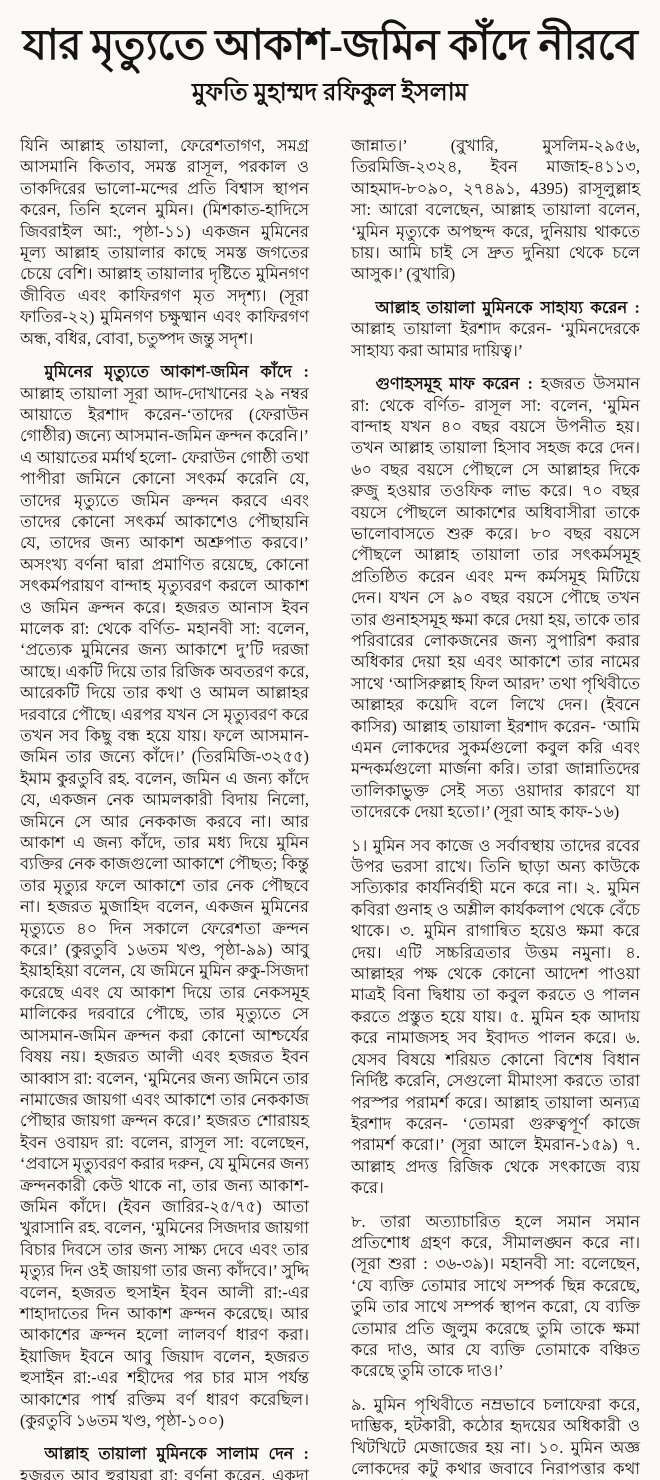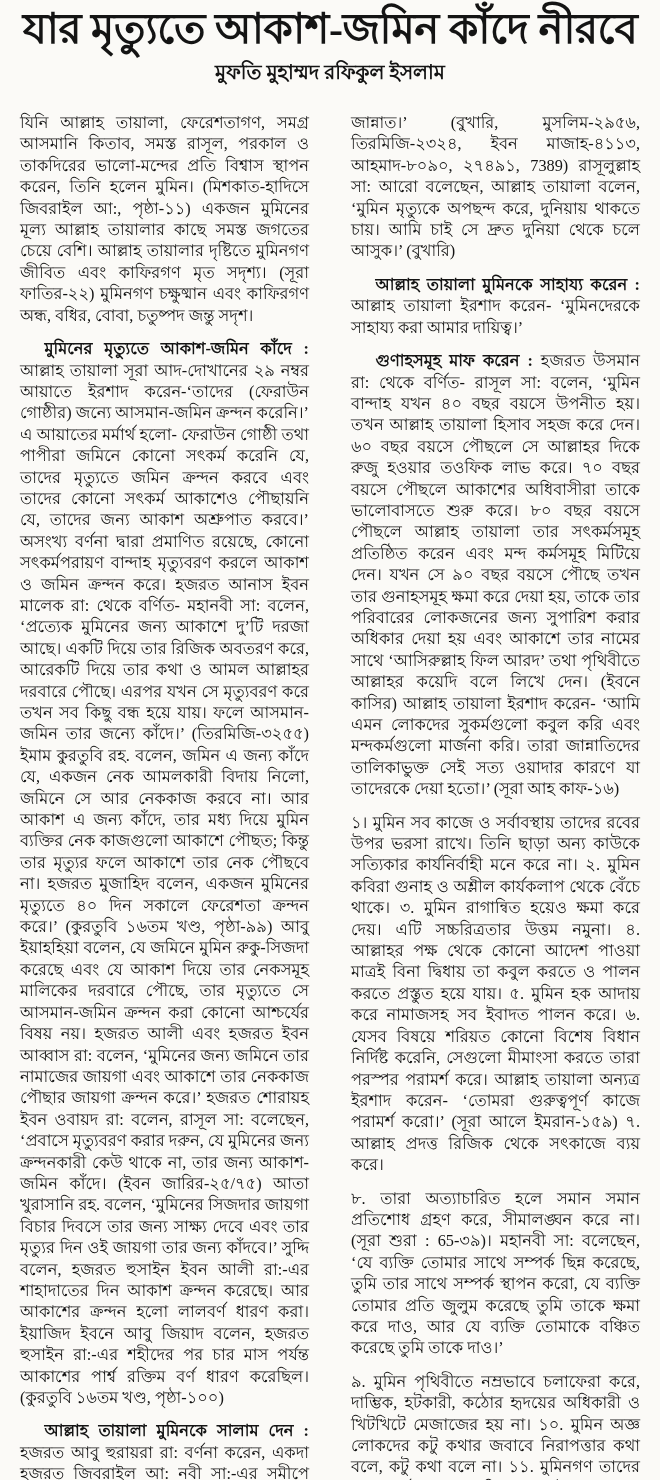--- a/index.html
+++ b/index.html
@@ -3,30 +3,30 @@
 <meta charset="utf-8">
 <style>
   html, body { margin: 0; padding: 0; }
   body {
     width: 660px; height: 1480px;
     background: #fbfaf7;
     color: #141414;
     font-family: "Liberation Serif", "DejaVu Serif", serif;
     overflow: hidden;
   }
-  .page { padding: 4px 8px 6px 8px; box-sizing: border-box; width: 660px; height: 1480px; }
+  .page { padding: 20px 8px 6px 8px; box-sizing: border-box; width: 660px; height: 1480px; }
   .masthead { text-align: center; }
   .title {
     margin: 0; padding: 2px 0 0 0;
     font-size: 42px; line-height: 1.12; font-weight: 700;
     letter-spacing: -0.5px; white-space: nowrap;
   }
   .author {
     margin: 4px 0 10px 0;
-    font-size: 20px; font-weight: 700;
+    font-size: 24px; font-weight: 700;
   }
   .columns { display: flex; gap: 18px; align-items: flex-start; }
   .col {
     flex: 1 1 0; min-width: 0;
     font-size: 16.3px; line-height: 21.4px;
     text-align: justify; text-justify: inter-word;
   }
   .col p { margin: 12px; }
   .col p.ind { text-indent: 1.5em; }
   b.ph { font-weight: 700; font-family: Liberation Serif, serif; }
@@ -44,23 +44,23 @@
   <div class="columns">
 
     <div class="col">
       <p><span>যিনি আল্লাহ তায়ালা, ফেরেশতাগণ, সমগ্র আসমানি কিতাব, সমস্ত রাসূল, পরকাল ও তাকদিরের ভালো-মন্দের প্রতি বিশ্বাস স্থাপন করেন, তিনি হলেন মুমিন। (মিশকাত-হাদিসে জিবরাইল আ:, পৃষ্ঠা-১১) একজন মুমিনের মূল্য আল্লাহ তায়ালার কাছে সমস্ত জগতের চেয়ে বেশি। আল্লাহ তায়ালার দৃষ্টিতে মুমিনগণ জীবিত এবং কাফিরগণ মৃত সদৃশ্য। (সূরা ফাতির-২২) মুমিনগণ চক্ষুষ্মান এবং কাফিরগণ অন্ধ, বধির, বোবা, চতুষ্পদ জন্তু সদৃশ।</span></p>
       <p class="ind"><b class="ph">মুমিনের মৃত্যুতে আকাশ-জমিন কাঁদে : </b><span>আল্লাহ তায়ালা সূরা আদ-দোখানের ২৯ নম্বর আয়াতে ইরশাদ করেন-‘তাদের (ফেরাউন গোষ্ঠীর) জন্যে আসমান-জমিন ক্রন্দন করেনি।’ এ আয়াতের মর্মার্থ হলো- ফেরাউন গোষ্ঠী তথা পাপীরা জমিনে কোনো সৎকর্ম করেনি যে, তাদের মৃত্যুতে জমিন ক্রন্দন করবে এবং তাদের কোনো সৎকর্ম আকাশেও পৌছায়নি যে, তাদের জন্য আকাশ অশ্রুপাত করবে।’ অসংখ্য বর্ণনা দ্বারা প্রমাণিত রয়েছে, কোনো সৎকর্মপরায়ণ বান্দাহ মৃত্যুবরণ করলে আকাশ ও জমিন ক্রন্দন করে। হজরত আনাস ইবন মালেক রা: থেকে বর্ণিত- মহানবী সা: বলেন, ‘প্রত্যেক মুমিনের জন্য আকাশে দু’টি দরজা আছে। একটি দিয়ে তার রিজিক অবতরণ করে, আরেকটি দিয়ে তার কথা ও আমল আল্লাহর দরবারে পৌছে। এরপর যখন সে মৃত্যুবরণ করে তখন সব কিছু বন্ধ হয়ে যায়। ফলে আসমান-জমিন তার জন্যে কাঁদে।’ (তিরমিজি-৩২৫৫) ইমাম কুরতুবি রহ. বলেন, জমিন এ জন্য কাঁদে যে, একজন নেক আমলকারী বিদায় নিলো, জমিনে সে আর নেককাজ করবে না। আর আকাশ এ জন্য কাঁদে, তার মধ্য দিয়ে মুমিন ব্যক্তির নেক কাজগুলো আকাশে পৌছত; কিন্তু তার মৃত্যুর ফলে আকাশে তার নেক পৌছবে না। হজরত মুজাহিদ বলেন, একজন মুমিনের মৃত্যুতে ৪০ দিন সকালে ফেরেশতা ক্রন্দন করে।’ (কুরতুবি ১৬তম খণ্ড, পৃষ্ঠা-৯৯) আবু ইয়াহহিয়া বলেন, যে জমিনে মুমিন রুকু-সিজদা করেছে এবং যে আকাশ দিয়ে তার নেকসমূহ মালিকের দরবারে পৌছে, তার মৃত্যুতে সে আসমান-জমিন ক্রন্দন করা কোনো আশ্চর্যের বিষয় নয়। হজরত আলী এবং হজরত ইবন আব্বাস রা: বলেন, ‘মুমিনের জন্য জমিনে তার নামাজের জায়গা এবং আকাশে তার নেককাজ পৌছার জায়গা ক্রন্দন করে।’ হজরত শোরায়হ ইবন ওবায়দ রা: বলেন, রাসূল সা: বলেছেন, ‘প্রবাসে মৃত্যুবরণ করার দরুন, যে মুমিনের জন্য ক্রন্দনকারী কেউ থাকে না, তার জন্য আকাশ-জমিন কাঁদে। (ইবন জারির-২৫/৭৫) আতা খুরাসানি রহ. বলেন, ‘মুমিনের সিজদার জায়গা বিচার দিবসে তার জন্য সাক্ষ্য দেবে এবং তার মৃত্যুর দিন ওই জায়গা তার জন্য কাঁদবে।’ সুদ্দি বলেন, হজরত হুসাইন ইবন আলী রা:-এর শাহাদাতের দিন আকাশ ক্রন্দন করেছে। আর আকাশের ক্রন্দন হলো লালবর্ণ ধারণ করা। ইয়াজিদ ইবনে আবু জিয়াদ বলেন, হজরত হুসাইন রা:-এর শহীদের পর চার মাস পর্যন্ত আকাশের পার্শ্ব রক্তিম বর্ণ ধারণ করেছিল। (কুরতুবি ১৬তম খণ্ড, পৃষ্ঠা-১০০)</span></p>
       <p class="ind"><b class="ph">আল্লাহ তায়ালা মুমিনকে সালাম দেন : </b><span>হজরত আবু হুরায়রা রা: বর্ণনা করেন, একদা হজরত জিবরাইল আ: নবী সা:-এর সমীপে হাজির হয়ে বলেন, হে আল্লাহর রাসূল! হজরত খাদিজা রা: আপনার কাছে খাদ্যসামগ্রী নিয়ে আসতেছে। সে আসলে তাকে আল্লাহর ও আমার পক্ষ থেকে সালাম দেবেন। আর জান্নাতে তার জন্য তৈরি গৃহের সুসংবাদ দিন। (মিশকাত-৫৭৩, বুখারি ও মুসলিম) হজরত আয়েশা রা: বলেন, একদা রাসূলুল্লাহ সা: বলেন, ‘হে আয়েশা! এই জিবরাইল আ: তোমাকে সালাম দিয়েছেন। হজরত আয়েশা রা: প্রত্যুত্তরে বলেন, তার প্রতি সালাম ও আল্লাহর রহমত বর্ষিত হোক। হজরত জিবরাইল আ:-কে রাসূলুল্লাহ সা: দেখছেন; কিন্তু হজরত আয়েশা রা: দেখছেন না।</span></p>
 
     </div>
 
     <div class="col">
-      <p><span>জান্নাত।’ (বুখারি, মুসলিম-২৯৫৬, তিরমিজি-২৩২৪, ইবন মাজাহ-৪১১৩, আহমাদ-৮০৯০, ২৭৪৯১, 7389) রাসূলুল্লাহ সা: আরো বলেছেন, আল্লাহ তায়ালা বলেন, ‘মুমিন মৃত্যুকে অপছন্দ করে, দুনিয়ায় থাকতে চায়। আমি চাই সে দ্রুত দুনিয়া থেকে চলে আসুক।’ (বুখারি)</span></p>
+      <p><span>জান্নাত।’ (বুখারি, মুসলিম-২৯৫৬, তিরমিজি-২৩২৪, ইবন মাজাহ-৪১১৩, আহমাদ-৮০৯০, ২৭৪৯১, 4395) রাসূলুল্লাহ সা: আরো বলেছেন, আল্লাহ তায়ালা বলেন, ‘মুমিন মৃত্যুকে অপছন্দ করে, দুনিয়ায় থাকতে চায়। আমি চাই সে দ্রুত দুনিয়া থেকে চলে আসুক।’ (বুখারি)</span></p>
       <p class="ind"><b class="ph">আল্লাহ তায়ালা মুমিনকে সাহায্য করেন : </b><span>আল্লাহ তায়ালা ইরশাদ করেন- ‘মুমিনদেরকে সাহায্য করা আমার দায়িত্ব।’</span></p>
       <p class="ind"><b class="ph">গুণাহসমূহ মাফ করেন : </b><span>হজরত উসমান রা: থেকে বর্ণিত- রাসূল সা: বলেন, ‘মুমিন বান্দাহ যখন ৪০ বছর বয়সে উপনীত হয়। তখন আল্লাহ তায়ালা হিসাব সহজ করে দেন। ৬০ বছর বয়সে পৌছলে সে আল্লাহর দিকে রুজু হওয়ার তওফিক লাভ করে। ৭০ বছর বয়সে পৌছলে আকাশের অধিবাসীরা তাকে ভালোবাসতে শুরু করে। ৮০ বছর বয়সে পৌছলে আল্লাহ তায়ালা তার সৎকর্মসমূহ প্রতিষ্ঠিত করেন এবং মন্দ কর্মসমূহ মিটিয়ে দেন। যখন সে ৯০ বছর বয়সে পৌছে তখন তার গুনাহসমূহ ক্ষমা করে দেয়া হয়, তাকে তার পরিবারের লোকজনের জন্য সুপারিশ করার অধিকার দেয়া হয় এবং আকাশে তার নামের সাথে ‘আসিরুল্লাহ ফিল আরদ’ তথা পৃথিবীতে আল্লাহর কয়েদি বলে লিখে দেন। (ইবনে কাসির) আল্লাহ তায়ালা ইরশাদ করেন- ‘আমি এমন লোকদের সুকর্মগুলো কবুল করি এবং মন্দকর্মগুলো মার্জনা করি। তারা জান্নাতিদের তালিকাভুক্ত সেই সত্য ওয়াদার কারণে যা তাদেরকে দেয়া হতো।’ (সূরা আহ কাফ-১৬)</span></p>
       <p><span>১। মুমিন সব কাজে ও সর্বাবস্থায় তাদের রবের উপর ভরসা রাখে। তিনি ছাড়া অন্য কাউকে সত্যিকার কার্যনির্বাহী মনে করে না। ২. মুমিন কবিরা গুনাহ ও অশ্লীল কার্যকলাপ থেকে বেঁচে থাকে। ৩. মুমিন রাগান্বিত হয়েও ক্ষমা করে দেয়। এটি সচ্চরিত্রতার উত্তম নমুনা। ৪. আল্লাহর পক্ষ থেকে কোনো আদেশ পাওয়া মাত্রই বিনা দ্বিধায় তা কবুল করতে ও পালন করতে প্রস্তুত হয়ে যায়। ৫. মুমিন হক আদায় করে নামাজসহ সব ইবাদত পালন করে। ৬. যেসব বিষয়ে শরিয়ত কোনো বিশেষ বিধান নির্দিষ্ট করেনি, সেগুলো মীমাংসা করতে তারা পরস্পর পরামর্শ করে। আল্লাহ তায়ালা অন্যত্র ইরশাদ করেন- ‘তোমরা গুরুত্বপূর্ণ কাজে পরামর্শ করো।’ (সূরা আলে ইমরান-১৫৯) ৭. আল্লাহ প্রদত্ত রিজিক থেকে সৎকাজে ব্যয় করে।</span></p>
-      <p><span>৮. তারা অত্যাচারিত হলে সমান সমান প্রতিশোধ গ্রহণ করে, সীমালঙ্ঘন করে না। (সূরা শুরা : 65-৩৯)। মহানবী সা: বলেছেন, ‘যে ব্যক্তি তোমার সাথে সম্পর্ক ছিন্ন করেছে, তুমি তার সাথে সম্পর্ক স্থাপন করো, যে ব্যক্তি তোমার প্রতি জুলুম করেছে তুমি তাকে ক্ষমা করে দাও, আর যে ব্যক্তি তোমাকে বঞ্চিত করেছে তুমি তাকে দাও।’</span></p>
+      <p><span>৮. তারা অত্যাচারিত হলে সমান সমান প্রতিশোধ গ্রহণ করে, সীমালঙ্ঘন করে না। (সূরা শুরা : ৩৬-৩৯)। মহানবী সা: বলেছেন, ‘যে ব্যক্তি তোমার সাথে সম্পর্ক ছিন্ন করেছে, তুমি তার সাথে সম্পর্ক স্থাপন করো, যে ব্যক্তি তোমার প্রতি জুলুম করেছে তুমি তাকে ক্ষমা করে দাও, আর যে ব্যক্তি তোমাকে বঞ্চিত করেছে তুমি তাকে দাও।’</span></p>
       <p><span>৯. মুমিন পৃথিবীতে নম্রভাবে চলাফেরা করে, দাম্ভিক, হটকারী, কঠোর হৃদয়ের অধিকারী ও খিটখিটে মেজাজের হয় না। ১০. মুমিন অজ্ঞ লোকদের কটু কথার জবাবে নিরাপত্তার কথা বলে, কটু কথা বলে না। ১১. মুমিনগণ তাদের পালনকর্তার সামনে সিজদা ও ইবাদতে রাত অতিবাহিত করে। অর্থাৎ রাতের নিদ্রা ও আরামকে স্রষ্টার সন্তুষ্টির জন্য বিসর্জন দেয়। ১২. তারা জাহান্নামের আজাব থেকে মুক্তির জন্য স্বীয় প্রভুর কাছে সদা প্রার্থনা করে। ১৩. তারা ব্যয় করার সময় অপব্যয় করে না এবং কৃপণতাও করে না। বরং মধ্যম পন্থা অবলম্বন করে। ১৪. তারা ইবাদতে আল্লাহর সাথে কাউকে শরিক করে না। ১৫. তারা কাউকে অন্যায়ভাবে হত্যা করে না। ১৬. এবং তারা ব্যভিচার করে না। (সূরা আল ফুরকান : ৬৩-৬৮) ১৭. মুমিন বিনয়ের সাথে নামাজ আদায় করে। ১৮. তারা অনর্থক ও ধর্মীয় উপকারহীন কথাবার্তা পরিহার করে।</span></p>
 
     </div>
 
   </div>
 </div>
 
 </body></html>

